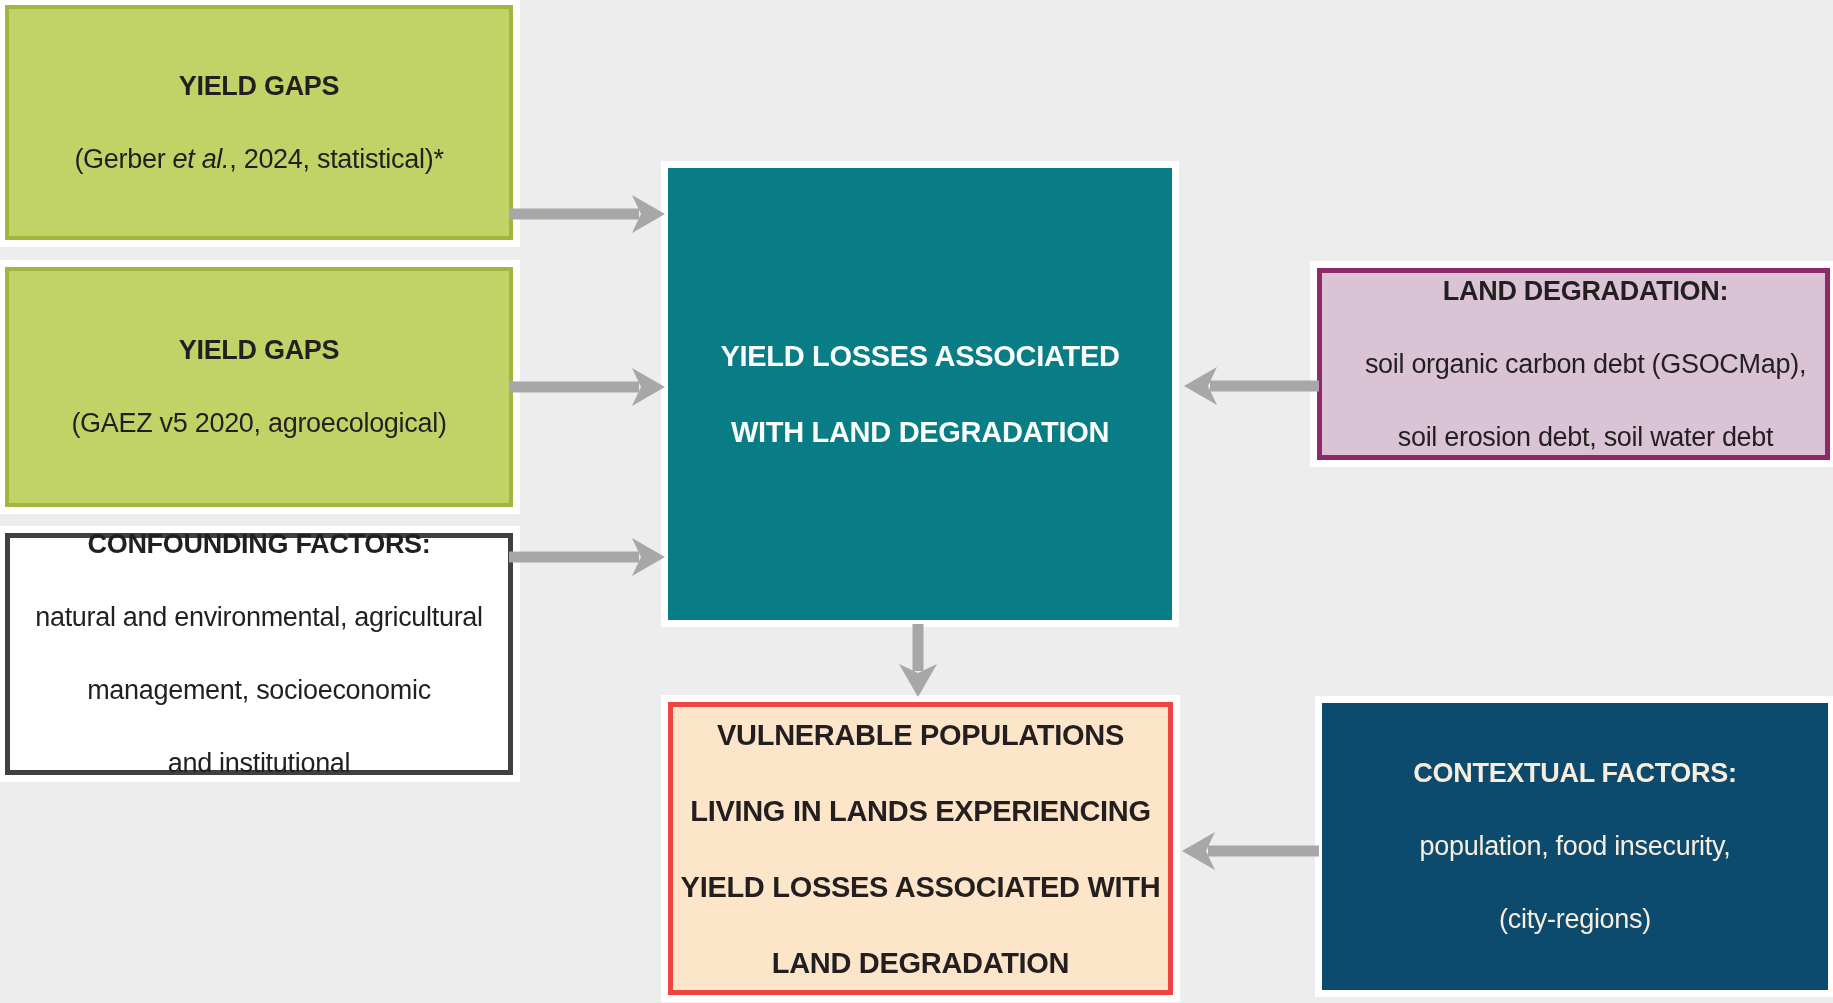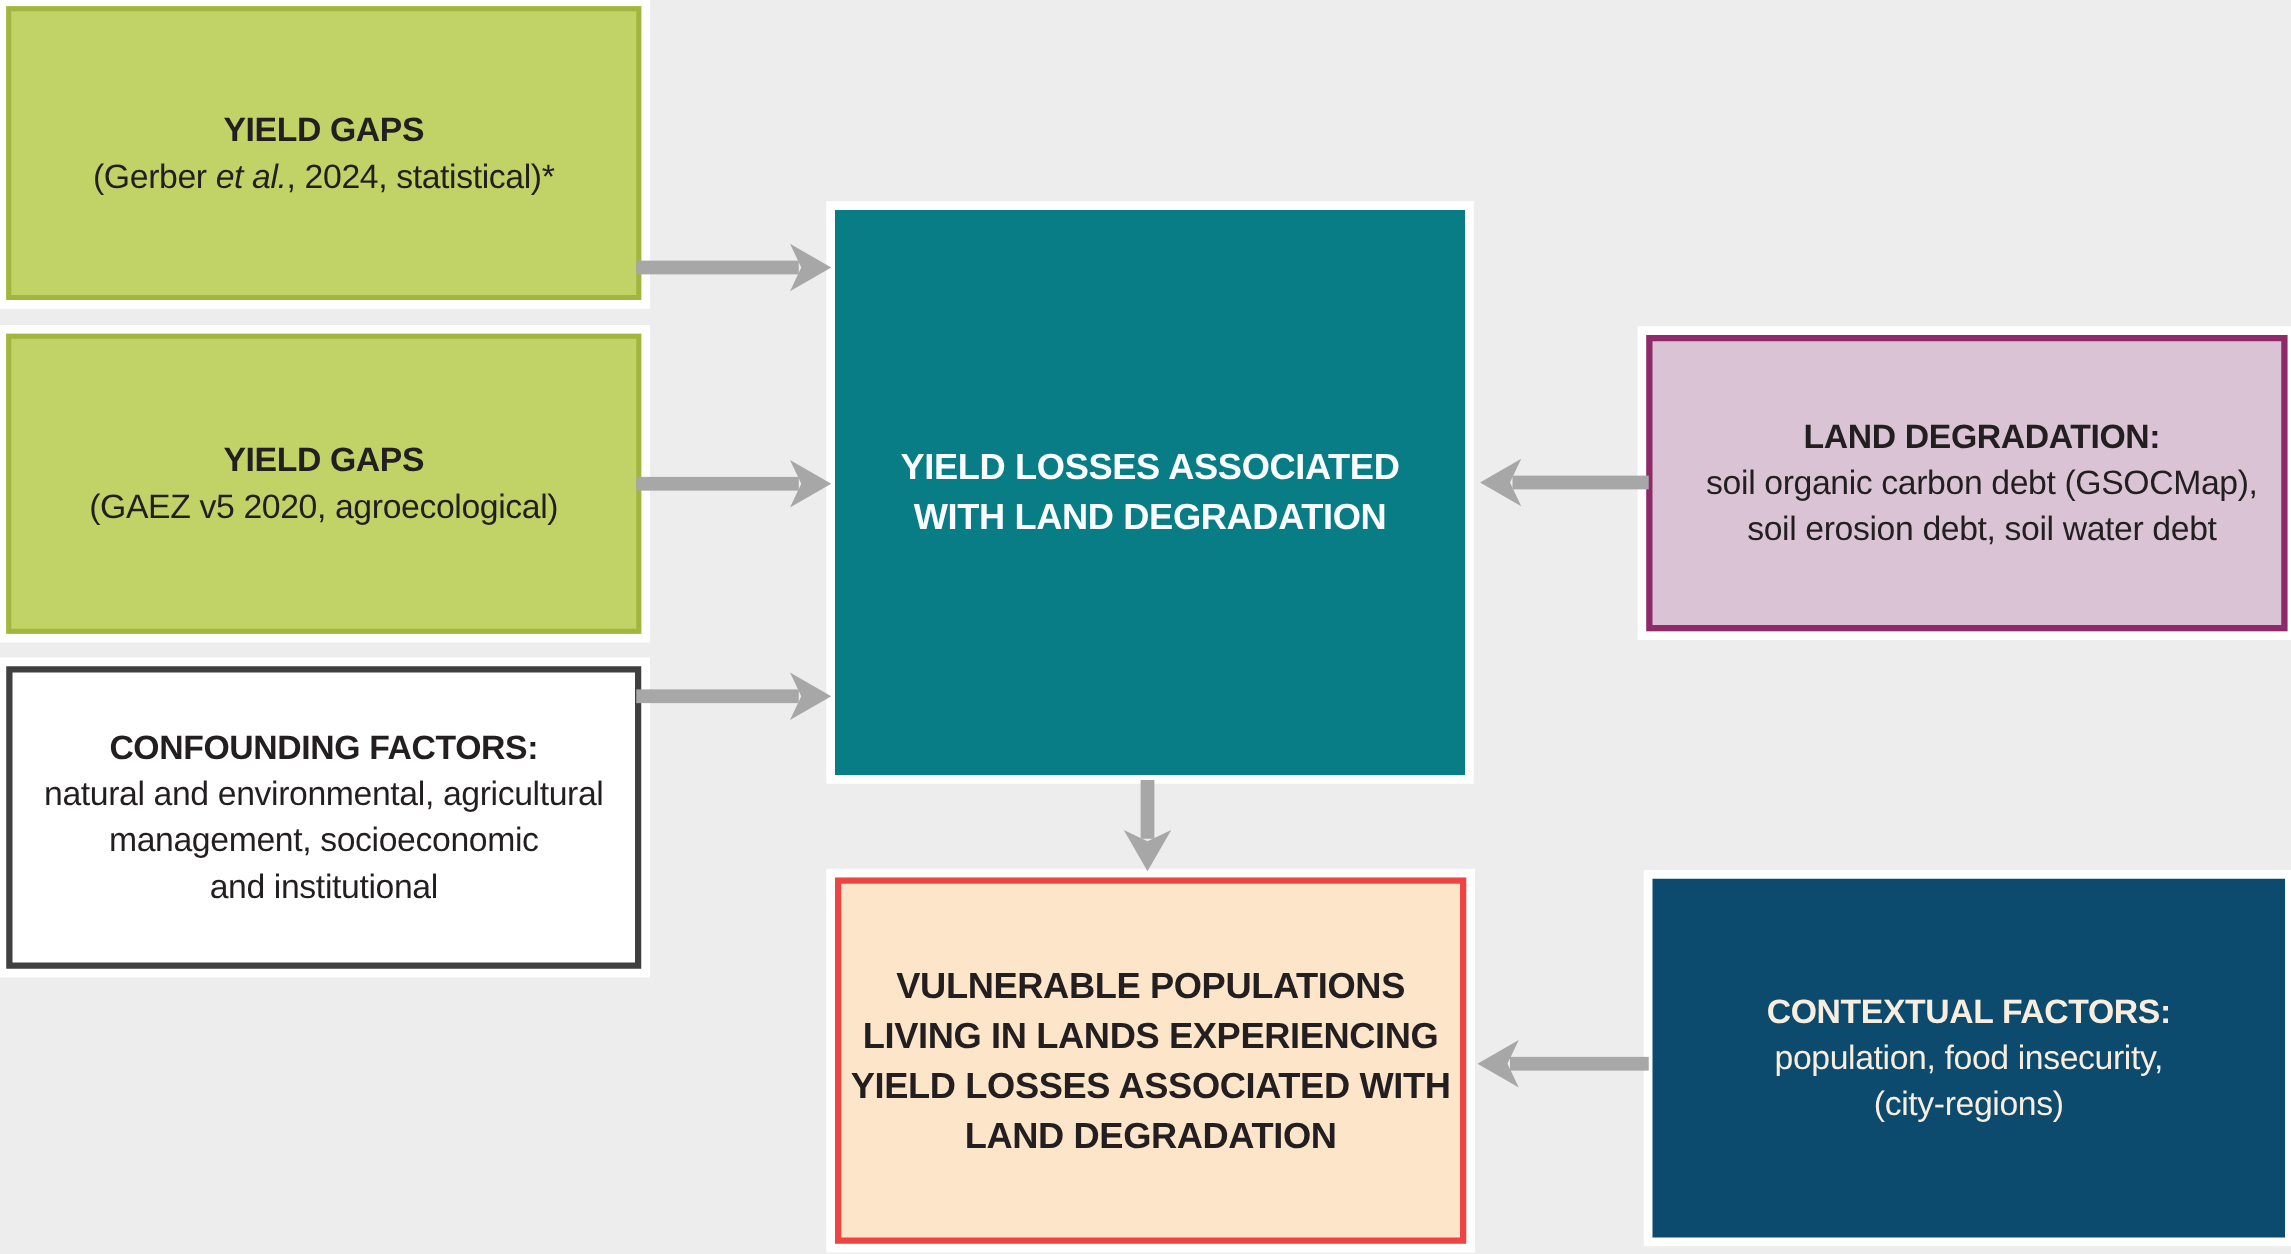--- a/index.html
+++ b/index.html
@@ -16,39 +16,40 @@
     position: absolute;
     box-sizing: border-box;
     display: flex;
     flex-direction: column;
     justify-content: center;
     align-items: center;
     text-align: center;
     box-shadow: 0 0 0 7px #ffffff;
     z-index: 1;
     letter-spacing: -0.3px;
+    gap: 36px;
   }
   .box .t { font-weight: bold; font-size: 27px; line-height: 37px; white-space: nowrap; }
   .box .l { font-weight: normal; font-size: 27px; line-height: 37px; white-space: nowrap; }
   .box .l em { font-style: italic; }
 
   .green  { background: #c1d266; border: 4px solid #a2b53e; }
   .orange { background: #ffffff; border: 5px solid #404040; }
   .teal   { background: #087d86; color: #fbfdfd; }
   .mauve  { background: #d9c3d5; border: 5px solid #8e2a69; }
   .cream  { background: #fce5c9; border: 5px solid #ef4444; }
   .red    { background: #0c4a6e; color: #f9eede; }
 
   .teal .t, .cream .t { font-size: 29px; line-height: 40px; }
 
   #box-green1 { left: 5px;    top: 5px;   width: 508px; height: 235px; }
   #box-green2 { left: 5px;    top: 267px; width: 508px; height: 240px; }
   #box-orange { left: 5px;    top: 533px; width: 508px; height: 242px; }
   #box-teal   { left: 668px;  top: 168px; width: 504px; height: 452px; text-align: right; }
-  #box-mauve  { left: 1317px; top: 268px; width: 513px; height: 237px; padding-left: 24px; }
+  #box-mauve  { left: 1317px; top: 268px; width: 513px; height: 192px; padding-left: 24px; }
   #box-cream  { left: 668px;  top: 702px; width: 505px; height: 293px; }
   #box-red    { left: 1322px; top: 703px; width: 506px; height: 287px; }
 
   svg.arrows {
     position: absolute;
     left: 0; top: 0;
     width: 1833px; height: 1003px;
     z-index: 2;
     pointer-events: none;
   }

